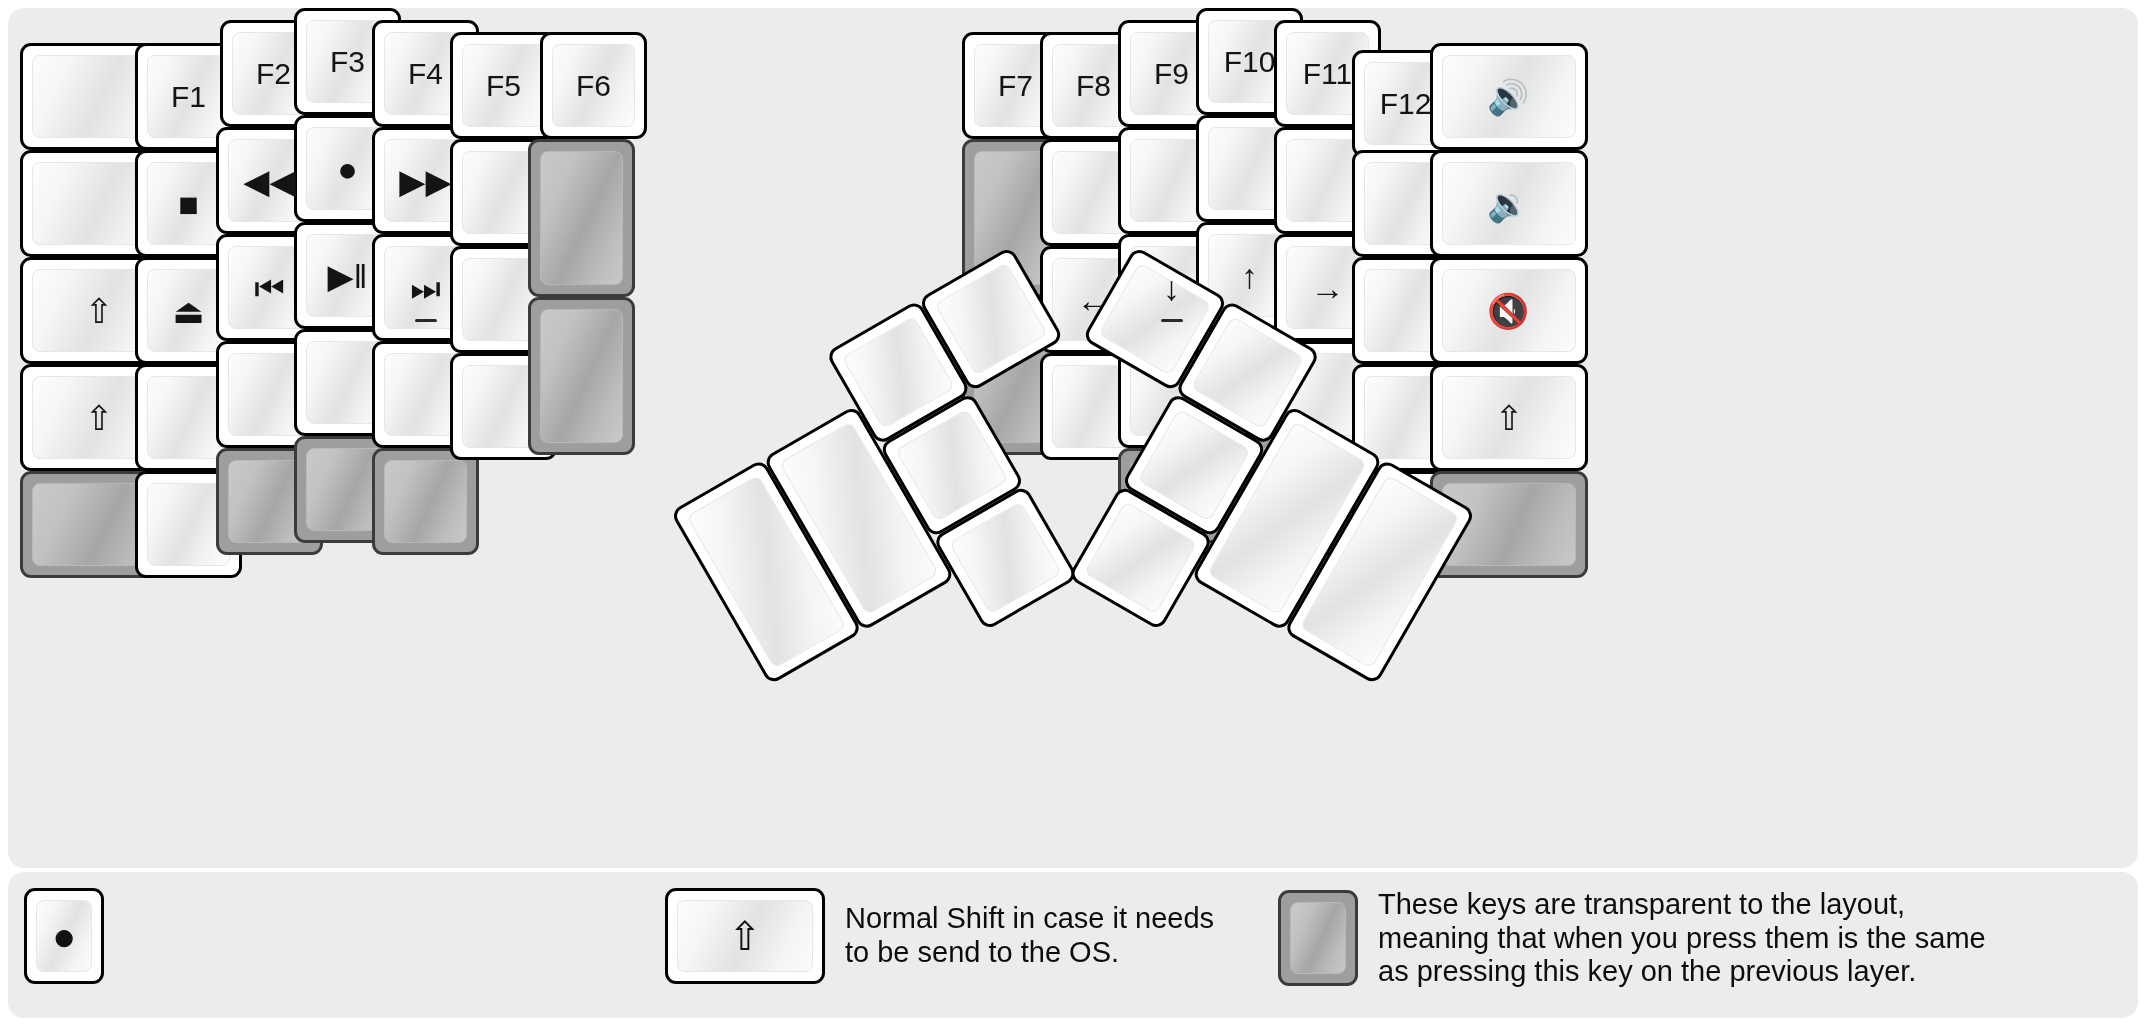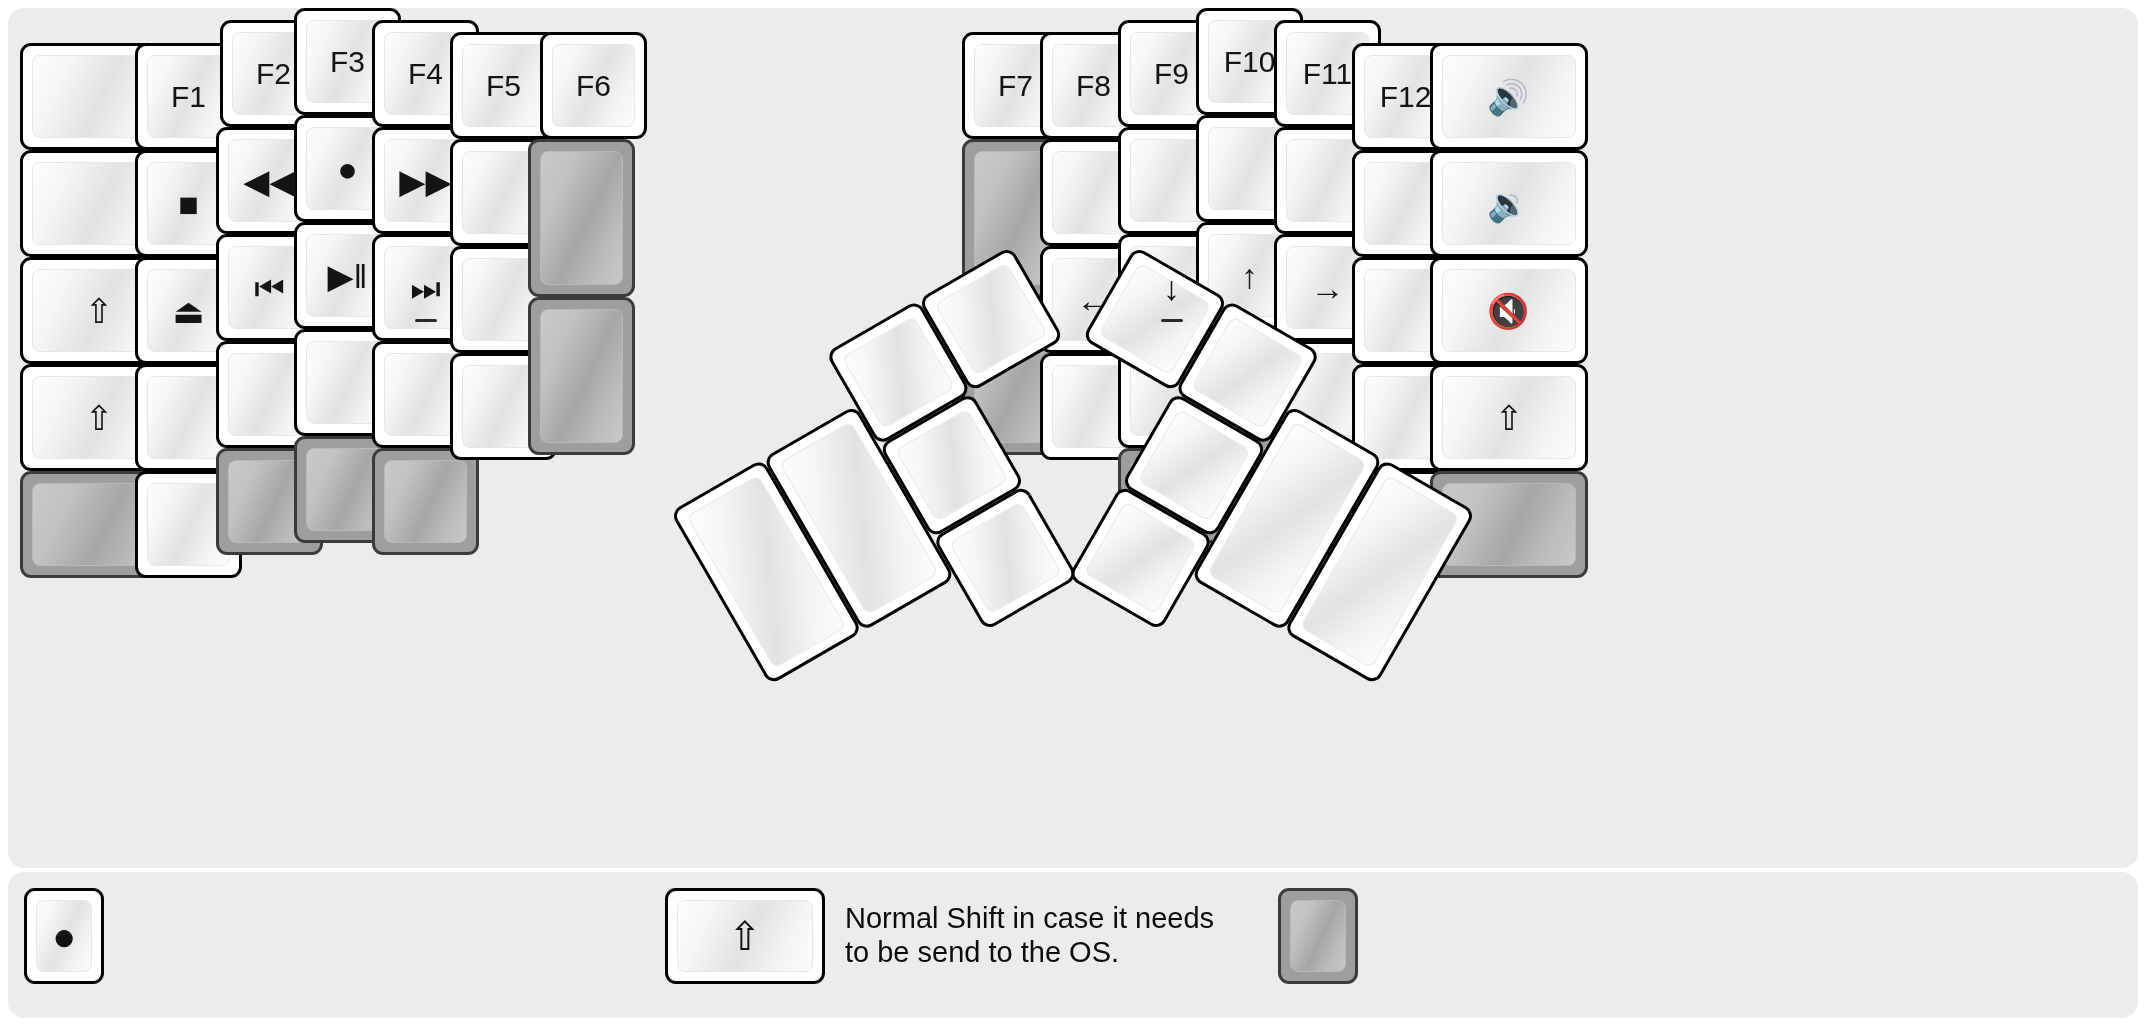--- a/index.html
+++ b/index.html
@@ -303,21 +303,21 @@
         <div class="cap">
           <span class="lbl glyph">→</span>
         </div>
       </div>
       <div class="key" style="left: 1274px; top: 341px; width: 107px; height: 107px;">
         <div class="cap"></div>
       </div>
       <div class="key trans" style="left: 1274px; top: 448px; width: 107px; height: 107px;">
         <div class="cap"></div>
       </div>
-      <div class="key" style="left: 1352px; top: 43px; width: 107px; height: 107px; padding-left: 16px;">
+      <div class="key" style="left: 1352px; top: 50px; width: 107px; height: 107px; padding-left: 16px;">
         <div class="cap">
           <span class="lbl">F12</span>
         </div>
       </div>
       <div class="key" style="left: 1352px; top: 150px; width: 107px; height: 107px;">
         <div class="cap"></div>
       </div>
       <div class="key" style="left: 1352px; top: 257px; width: 107px; height: 107px;">
         <div class="cap"></div>
       </div>
@@ -404,16 +404,19 @@
           <div class="cap"></div>
           <span class="dotglyph">⇧</span>
         </div>
         <div class="legtext">Normal Shift in case it needs
 to be send to the OS.</div>
       </div>
       <div class="legrow" style="left: 1278px; top: 888px;">
         <div class="legkey trans" style="width: 80px; height: 96px;">
           <div class="cap"></div>
         </div>
+        <div class="legtext">These keys are transparent to the layout,
+meaning that when you press them is the same
+as pressing this key on the previous layer.</div>
       </div>
     </div>
 
 </div>
 
 </body></html>

